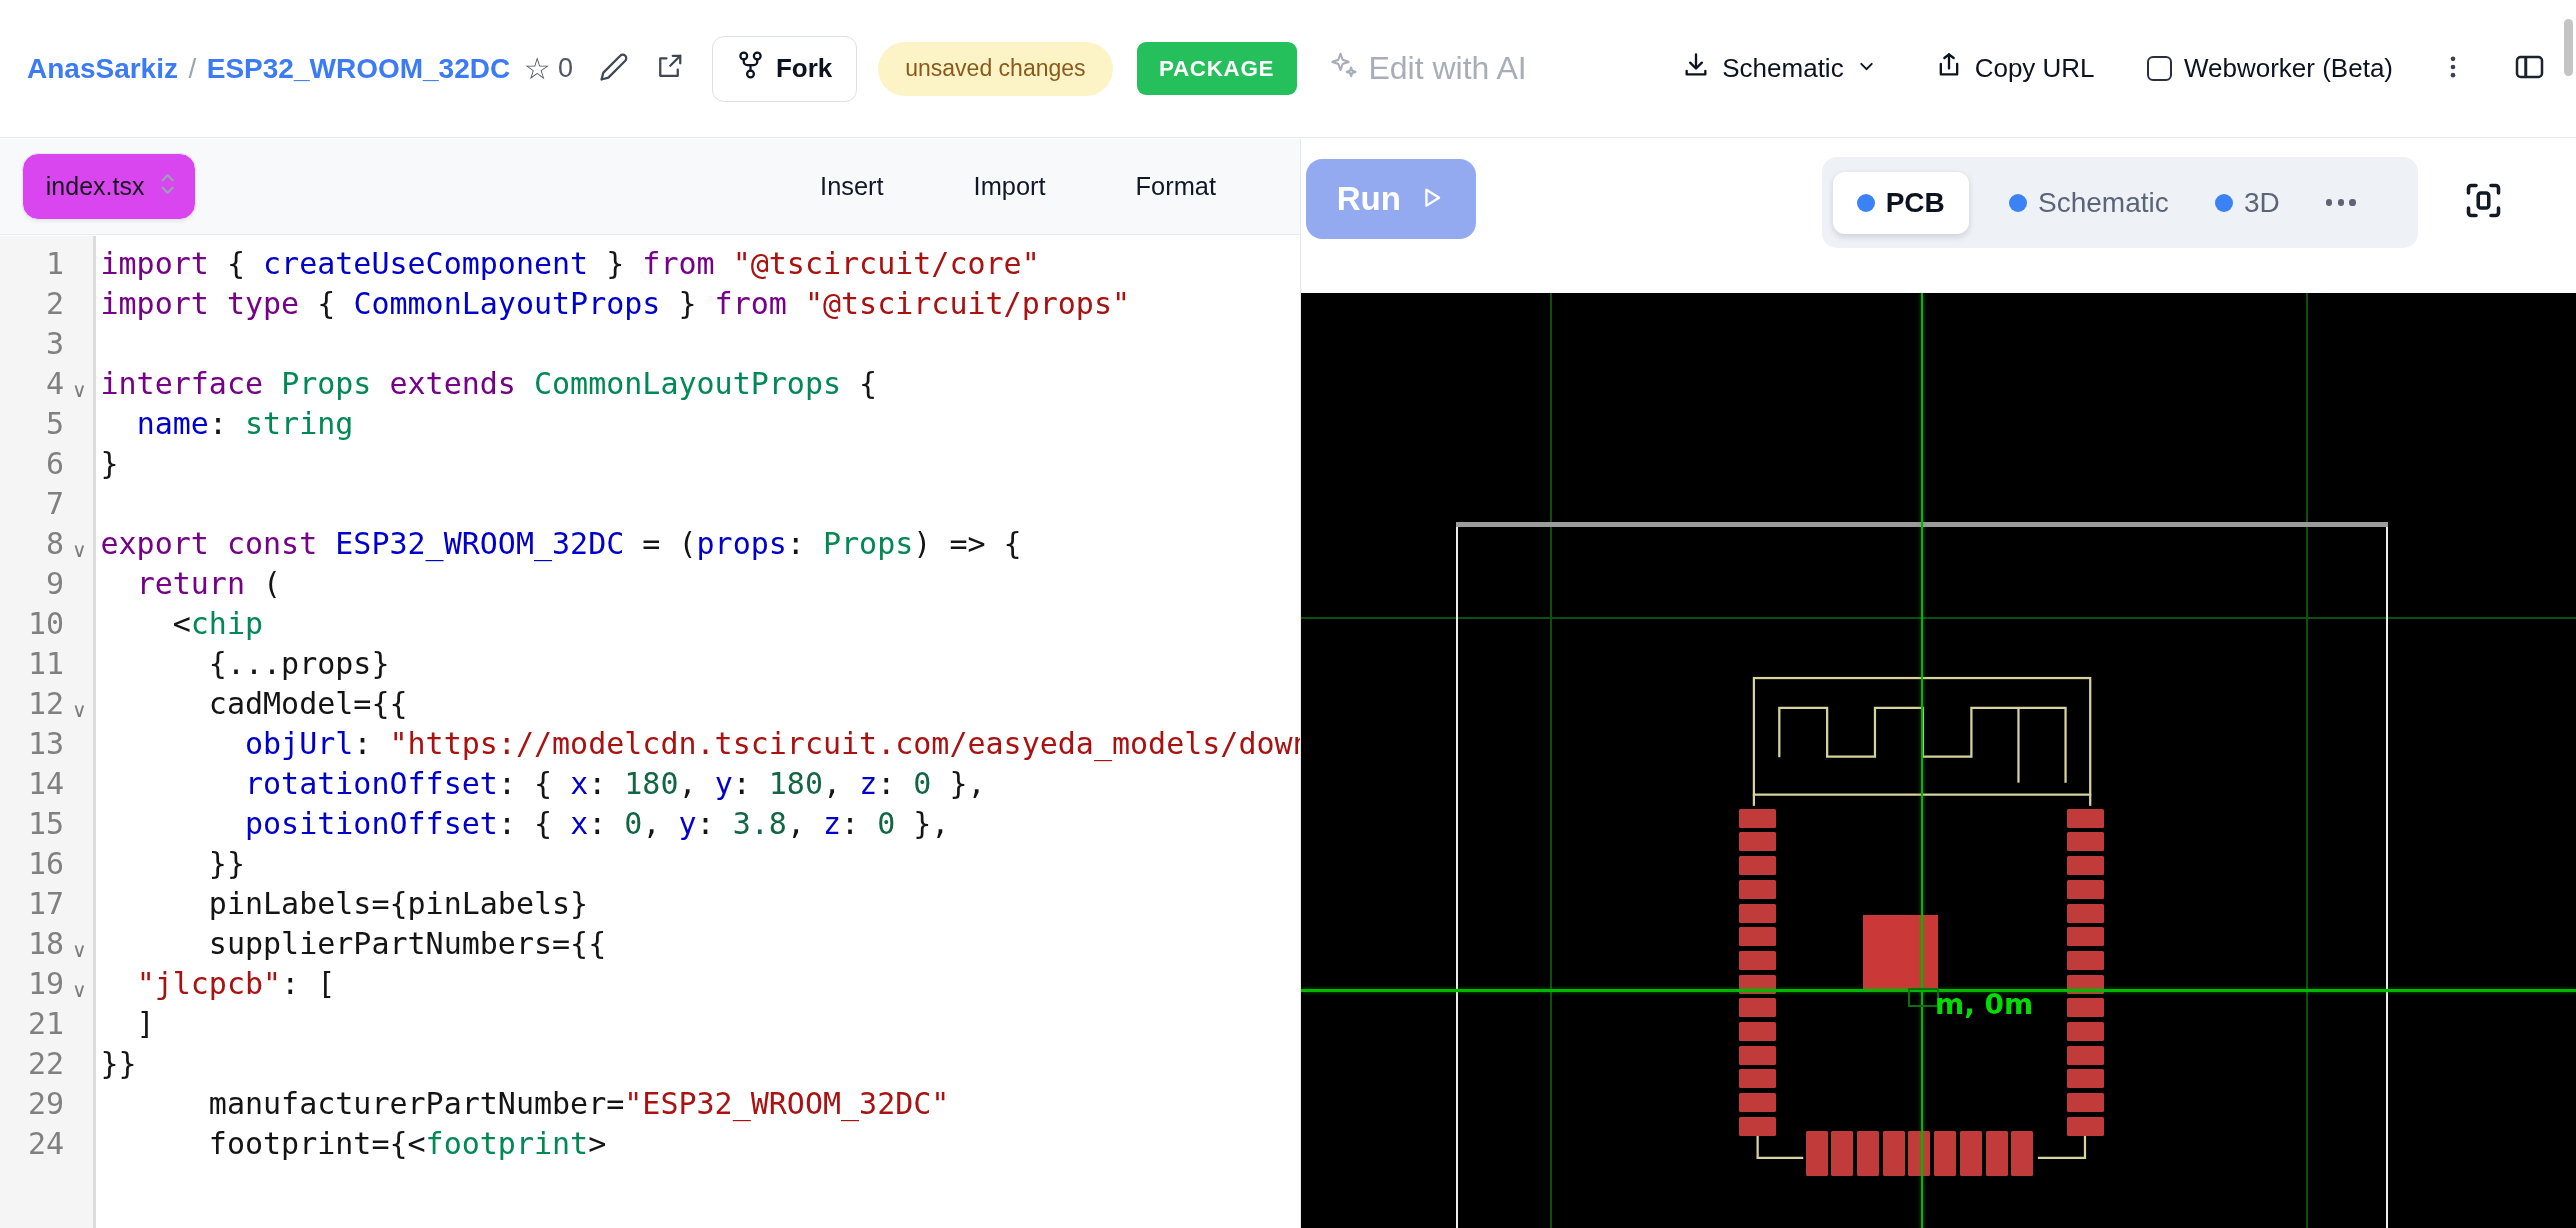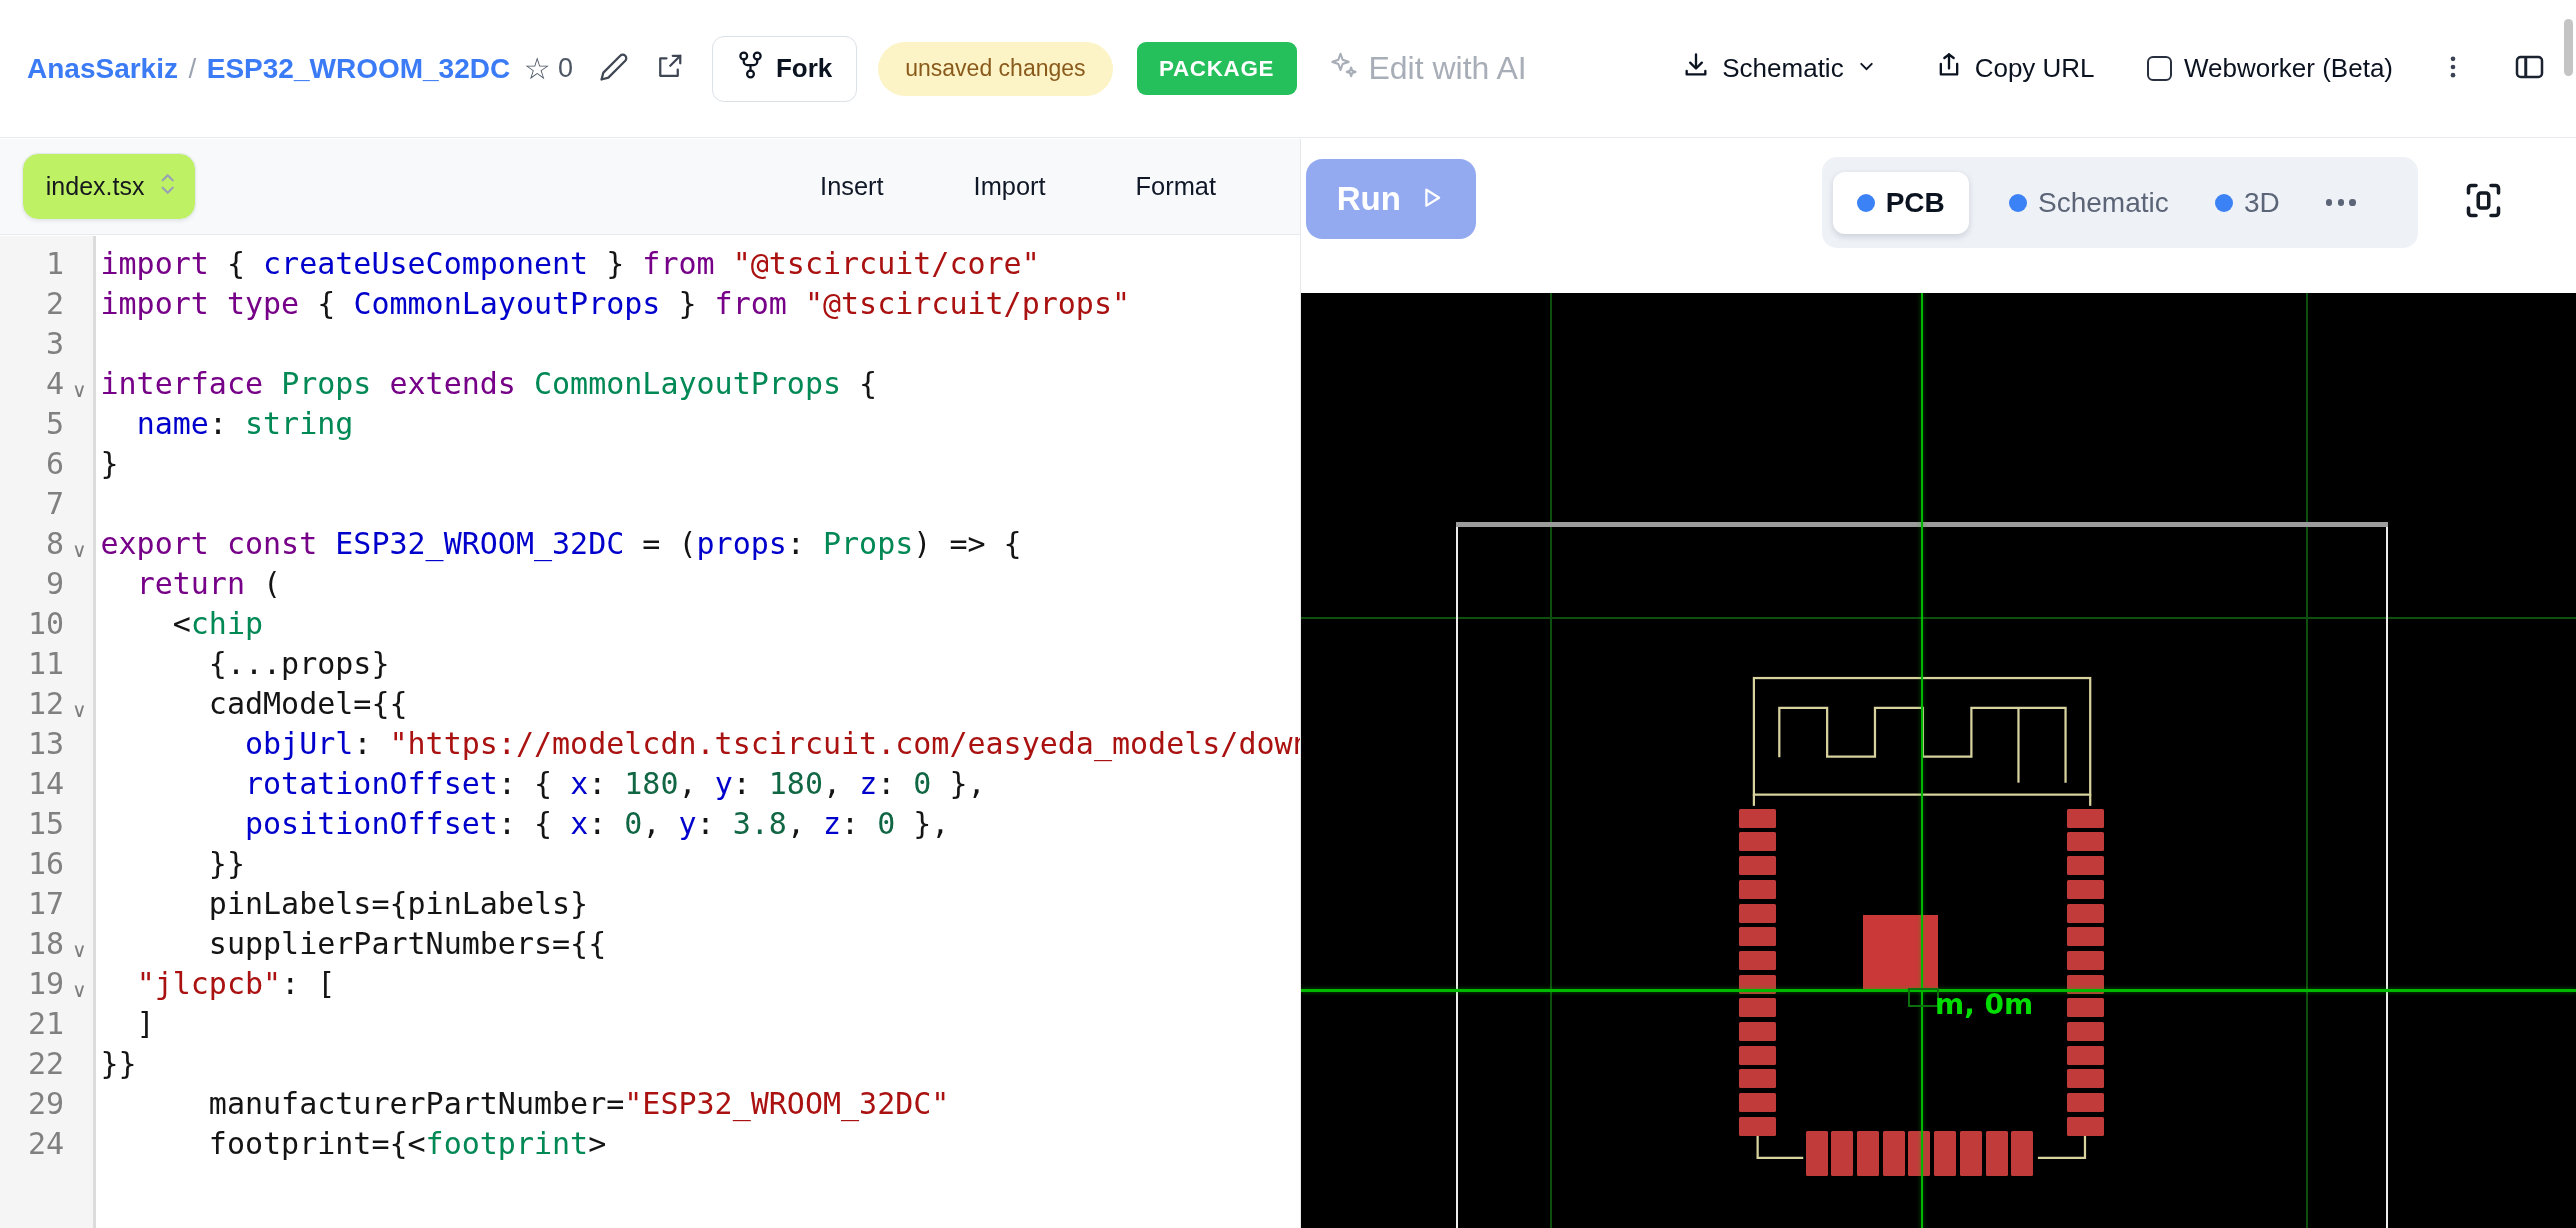--- a/index.html
+++ b/index.html
@@ -28,21 +28,21 @@
   .hdr-item{display:flex;align-items:center;gap:12px;font-size:26px;font-weight:500;color:#0b1220;cursor:pointer;
             background:none;border:none;white-space:nowrap;}
   .chk{width:25.4px;height:25.4px;border:2.2px solid #283040;border-radius:6px;background:#fff;box-sizing:border-box;}
   .scroll-thumb{position:absolute;right:3px;top:19.4px;width:9px;height:57px;border-radius:5.2px;background:#c4c4c4;}
 
   
   .left-panel{position:absolute;left:0;top:139px;width:1301px;height:1090px;box-sizing:border-box;
               border-right:1.5px solid #e5e7eb;background:#fff;}
   .toolbar{position:absolute;left:0;top:0;right:0;height:96px;background:#f8f9fb;border-bottom:1.5px solid #e8eaee;
            display:flex;align-items:center;padding:0 78px 0 22.4px;box-sizing:border-box;}
-  .file-pill{display:flex;align-items:center;gap:13.5px;height:67px;padding:0 18px 0 22.4px;background:#bef264;
+  .file-pill{display:flex;align-items:center;gap:13.5px;height:67px;padding:0 18px 0 22.4px;background:#d946ef;
              border:1.5px solid #e5e8ec;border-radius:16.4px;font-size:25px;color:#16181d;cursor:pointer;
              box-shadow:0 1.5px 3.7px rgba(16,24,40,.06);}
   .menus{display:flex;gap:78px;margin-left:auto;}
   .menu-item{font-size:25.4px;font-weight:500;color:#101828;cursor:pointer;background:none;border:none;}
 
   
   .editor{position:absolute;left:0;top:97px;right:0;bottom:0;overflow:hidden;
           background:linear-gradient(90deg,#f5f5f5 0 93px,#dcdcdc 93px 96px,#ffffff 96px);
           font-family:"DejaVu Sans Mono",monospace;font-size:30px;line-height:40px;padding-top:7.5px;}
   .cl{display:flex;height:40px;white-space:pre;}

